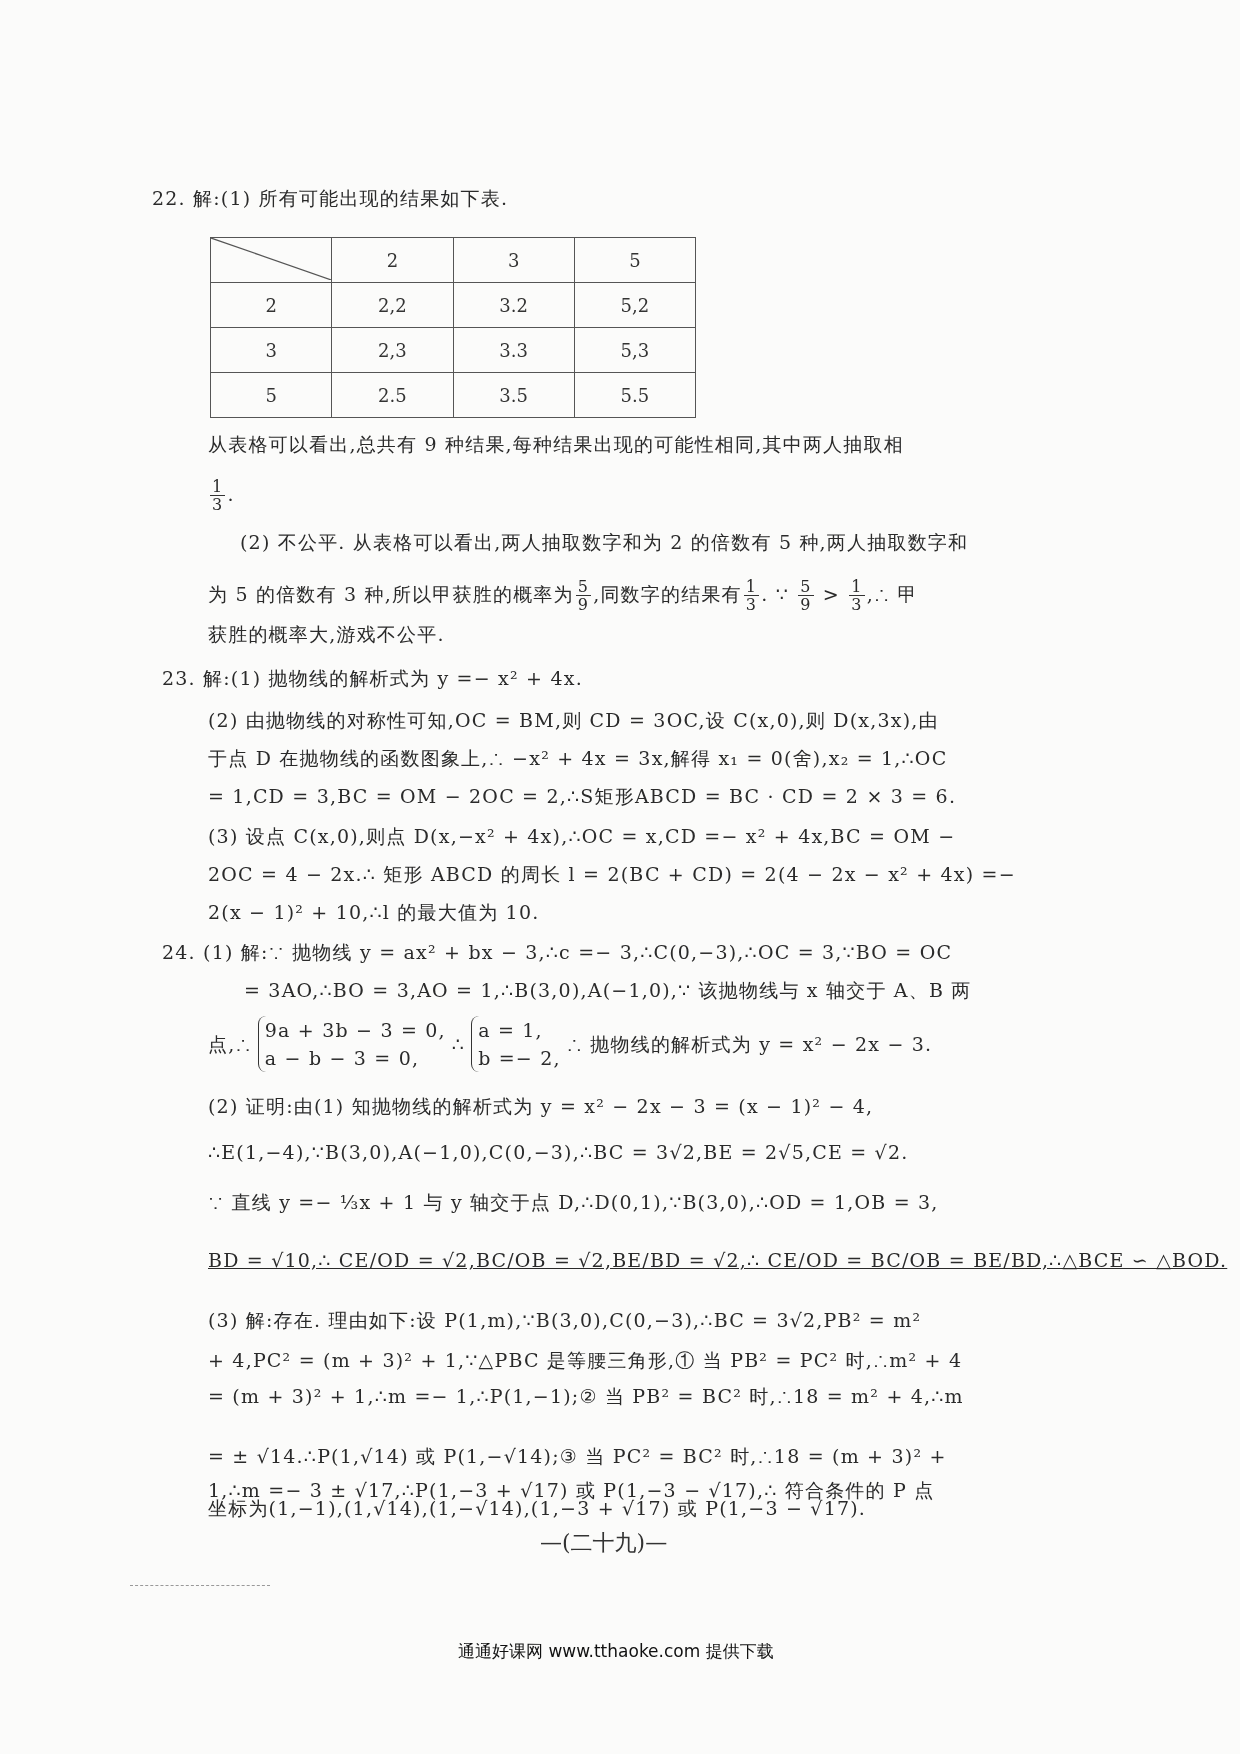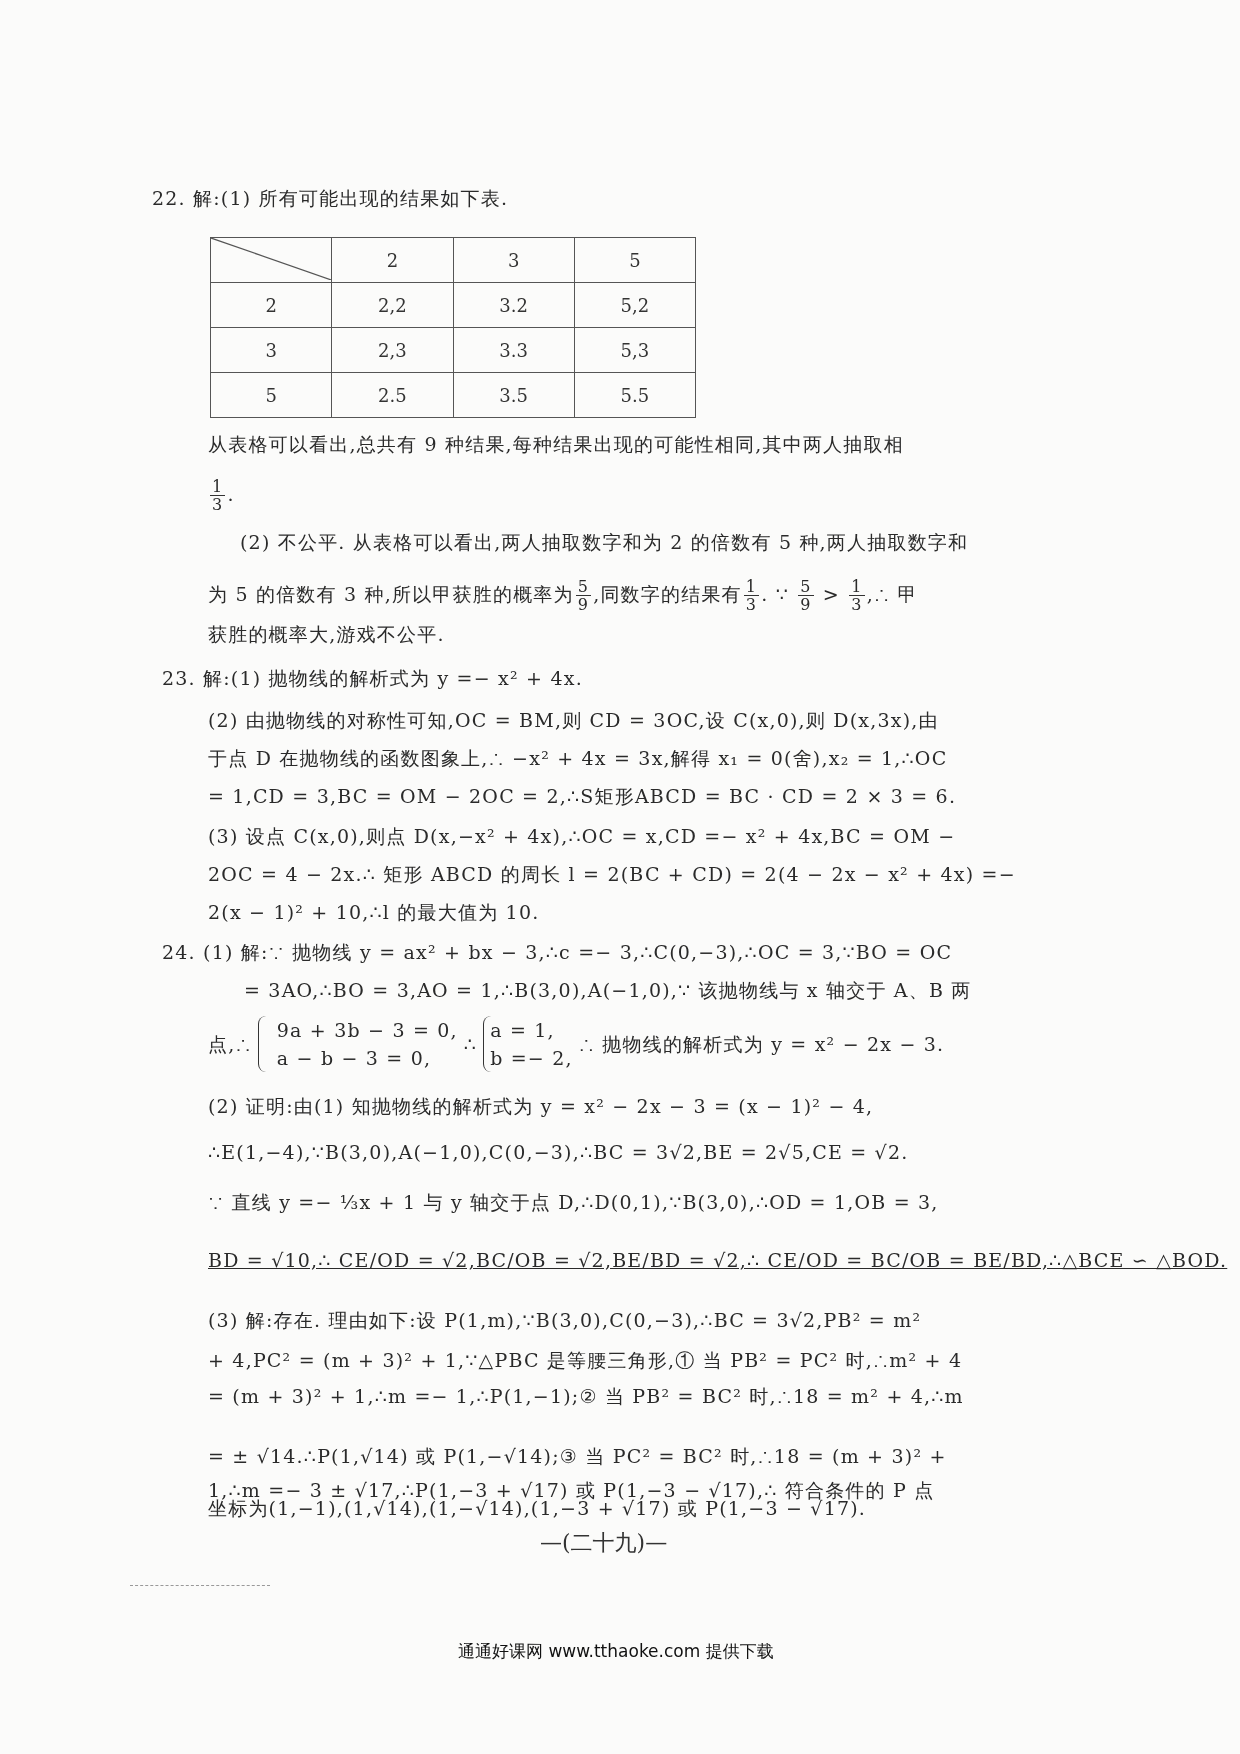--- a/index.html
+++ b/index.html
@@ -70,21 +70,21 @@
 <div class="ln" style="left:208px;top:746px;">于点 D 在抛物线的函数图象上,∴ −x² + 4x = 3x,解得 x₁ = 0(舍),x₂ = 1,∴OC</div>
 <div class="ln" style="left:208px;top:784px;">= 1,CD = 3,BC = OM − 2OC = 2,∴S矩形ABCD = BC · CD = 2 × 3 = 6.</div>
 <div class="ln" style="left:208px;top:824px;">(3) 设点 C(x,0),则点 D(x,−x² + 4x),∴OC = x,CD =− x² + 4x,BC = OM −</div>
 <div class="ln" style="left:208px;top:862px;">2OC = 4 − 2x.∴ 矩形 ABCD 的周长 l = 2(BC + CD) = 2(4 − 2x − x² + 4x) =−</div>
 <div class="ln" style="left:208px;top:900px;">2(x − 1)² + 10,∴l 的最大值为 10.</div>
 
 <div class="ln" style="left:162px;top:940px;">24. (1) 解:∵ 抛物线 y = ax² + bx − 3,∴c =− 3,∴C(0,−3),∴OC = 3,∵BO = OC</div>
 <div class="ln" style="left:200px;top:978px;margin-left:44px;">= 3AO,∴BO = 3,AO = 1,∴B(3,0),A(−1,0),∵ 该抛物线与 x 轴交于 A、B 两</div>
 <div class="ln" style="left:208px;top:1014px;height:60px;display:flex;align-items:center;gap:6px;">
   <span>点,∴</span>
-  <span style="display:inline-block;border-left:1.5px solid #333;border-radius:8px 0 0 8px;padding-left:18px;line-height:28px;">
+  <span style="display:inline-block;border-left:1.5px solid #333;border-radius:8px 0 0 8px;padding-left:6px;line-height:28px;">
     <span style="display:block">9a + 3b − 3 = 0,</span>
     <span style="display:block">a − b − 3 = 0,</span>
   </span>
   <span>∴</span>
   <span style="display:inline-block;border-left:1.5px solid #333;border-radius:8px 0 0 8px;padding-left:6px;line-height:28px;">
     <span style="display:block">a = 1,</span>
     <span style="display:block">b =− 2,</span>
   </span>
   <span>∴ 抛物线的解析式为 y = x² − 2x − 3.</span>
 </div>

